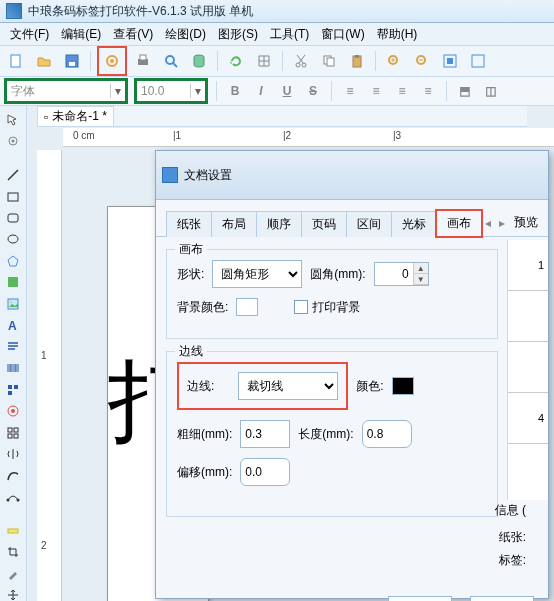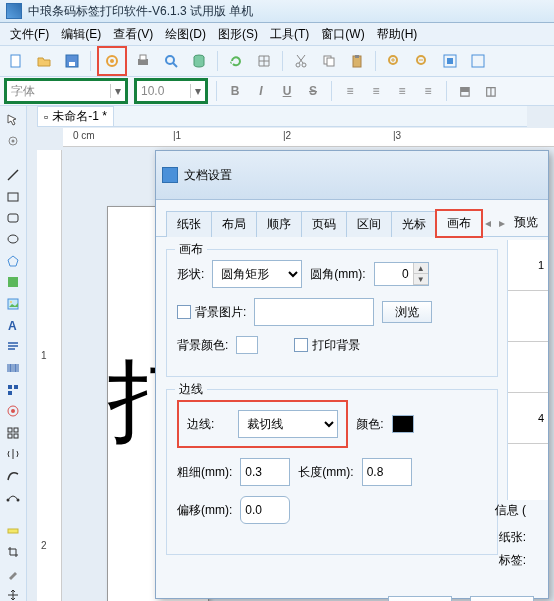--- a/index.html
+++ b/index.html
@@ -393,28 +393,20 @@
           <label>圆角(mm):</label>
           <div class="spinner">
             <input type="text" value="0" style="">
             <div class="spins">
                 <div>▲</div>
                 <div>▼</div>
               </div>
           </div>
         </div>
         <div class="row">
-          <div class="checkbox">
-            <div class="box"></div>
-            <span>背景图片:</span>
-          </div>
-          <input type="text" style="width: 120px;">
-          <button class="btn">浏览</button>
-        </div>
-        <div class="row">
           <label>背景颜色:</label>
           <div class="color-swatch"></div>
           <div style="width:20px"></div>
           <div class="checkbox">
             <div class="box"></div>
             <span>打印背景</span>
           </div>
         </div>
       </div>
 
@@ -425,21 +417,21 @@
             <label>边线:</label>
             <select style="width:100px"><option>裁切线</option></select>
           </div>
           <label>颜色:</label>
           <div class="color-swatch black"></div>
         </div>
         <div class="row">
           <label>粗细(mm):</label>
           <input type="text" style="width: 50px;" value="0.3">
           <label>长度(mm):</label>
-          <input type="text" style="width: 50px;" value="0.8">
+          <input type="text" style="width: 50px; border-radius: 7px;" value="0.8">
         </div>
         <div class="row" style="margin-bottom:18px">
           <label>偏移(mm):</label>
           <input type="text" style="width: 50px; border-radius: 6px;" value="0.0">
         </div>
       </div>
 
       <div class="side-preview">
         <div class="cell">1</div>
         <div class="cell"></div>

